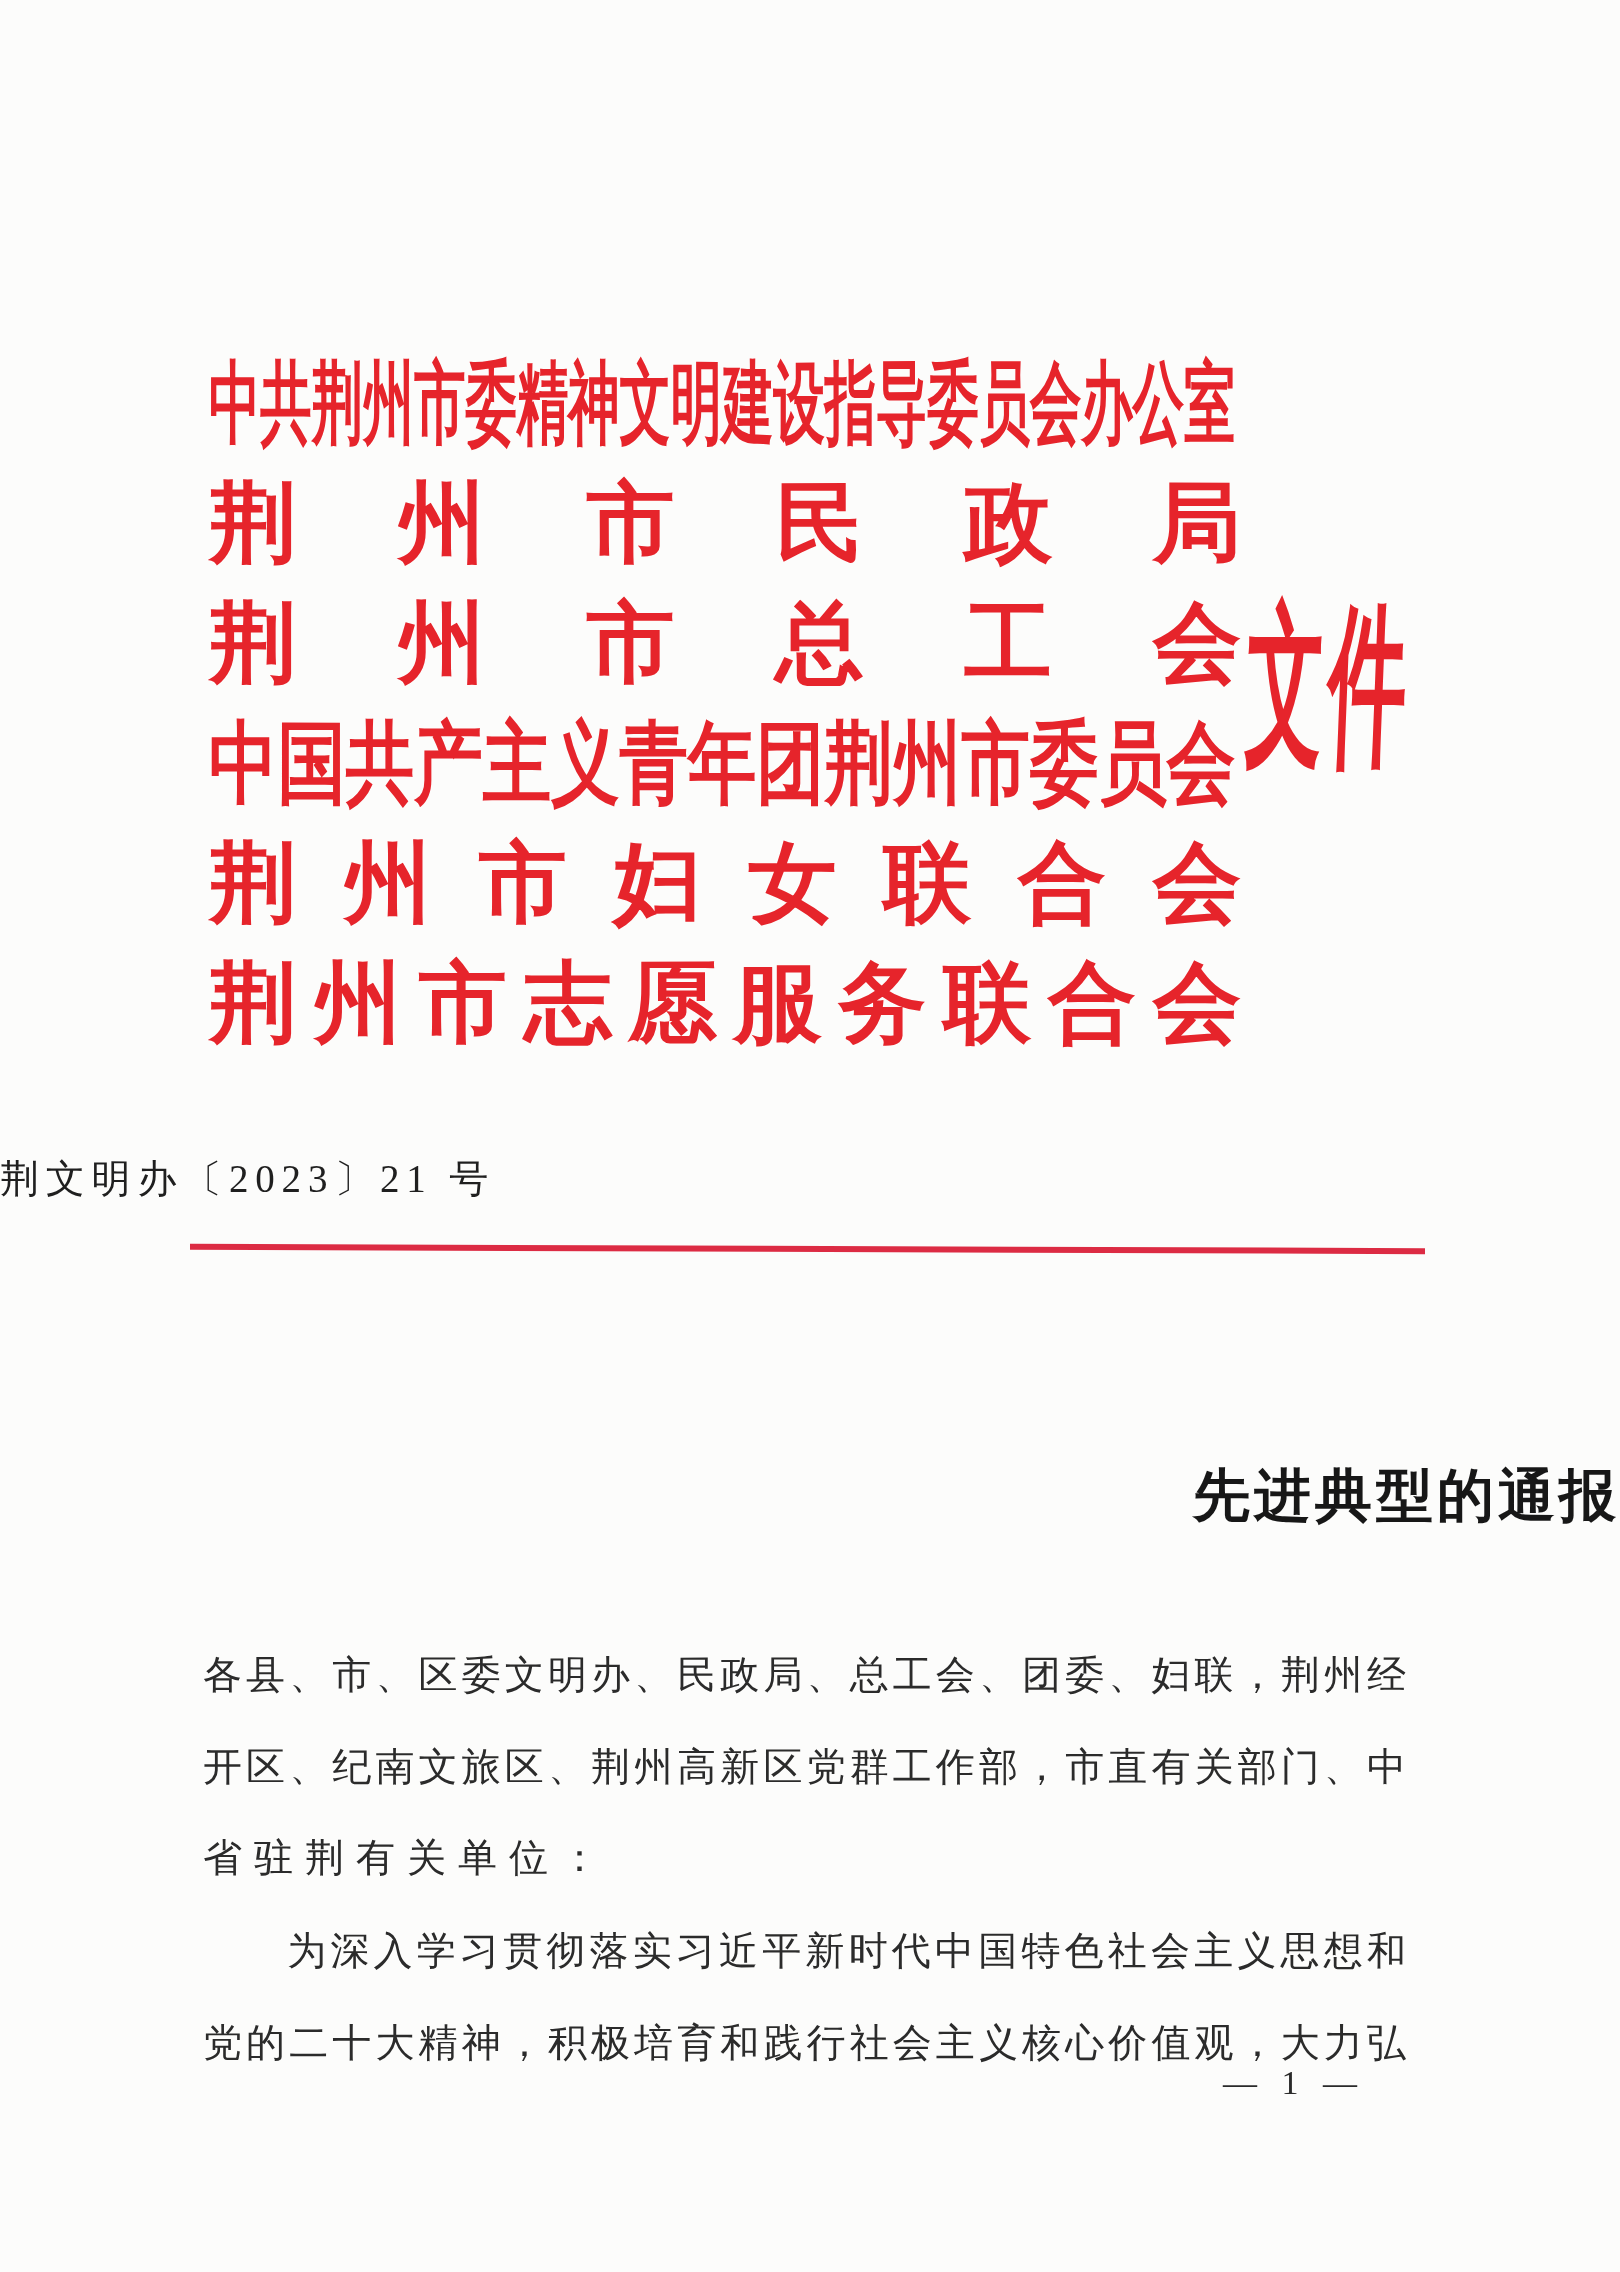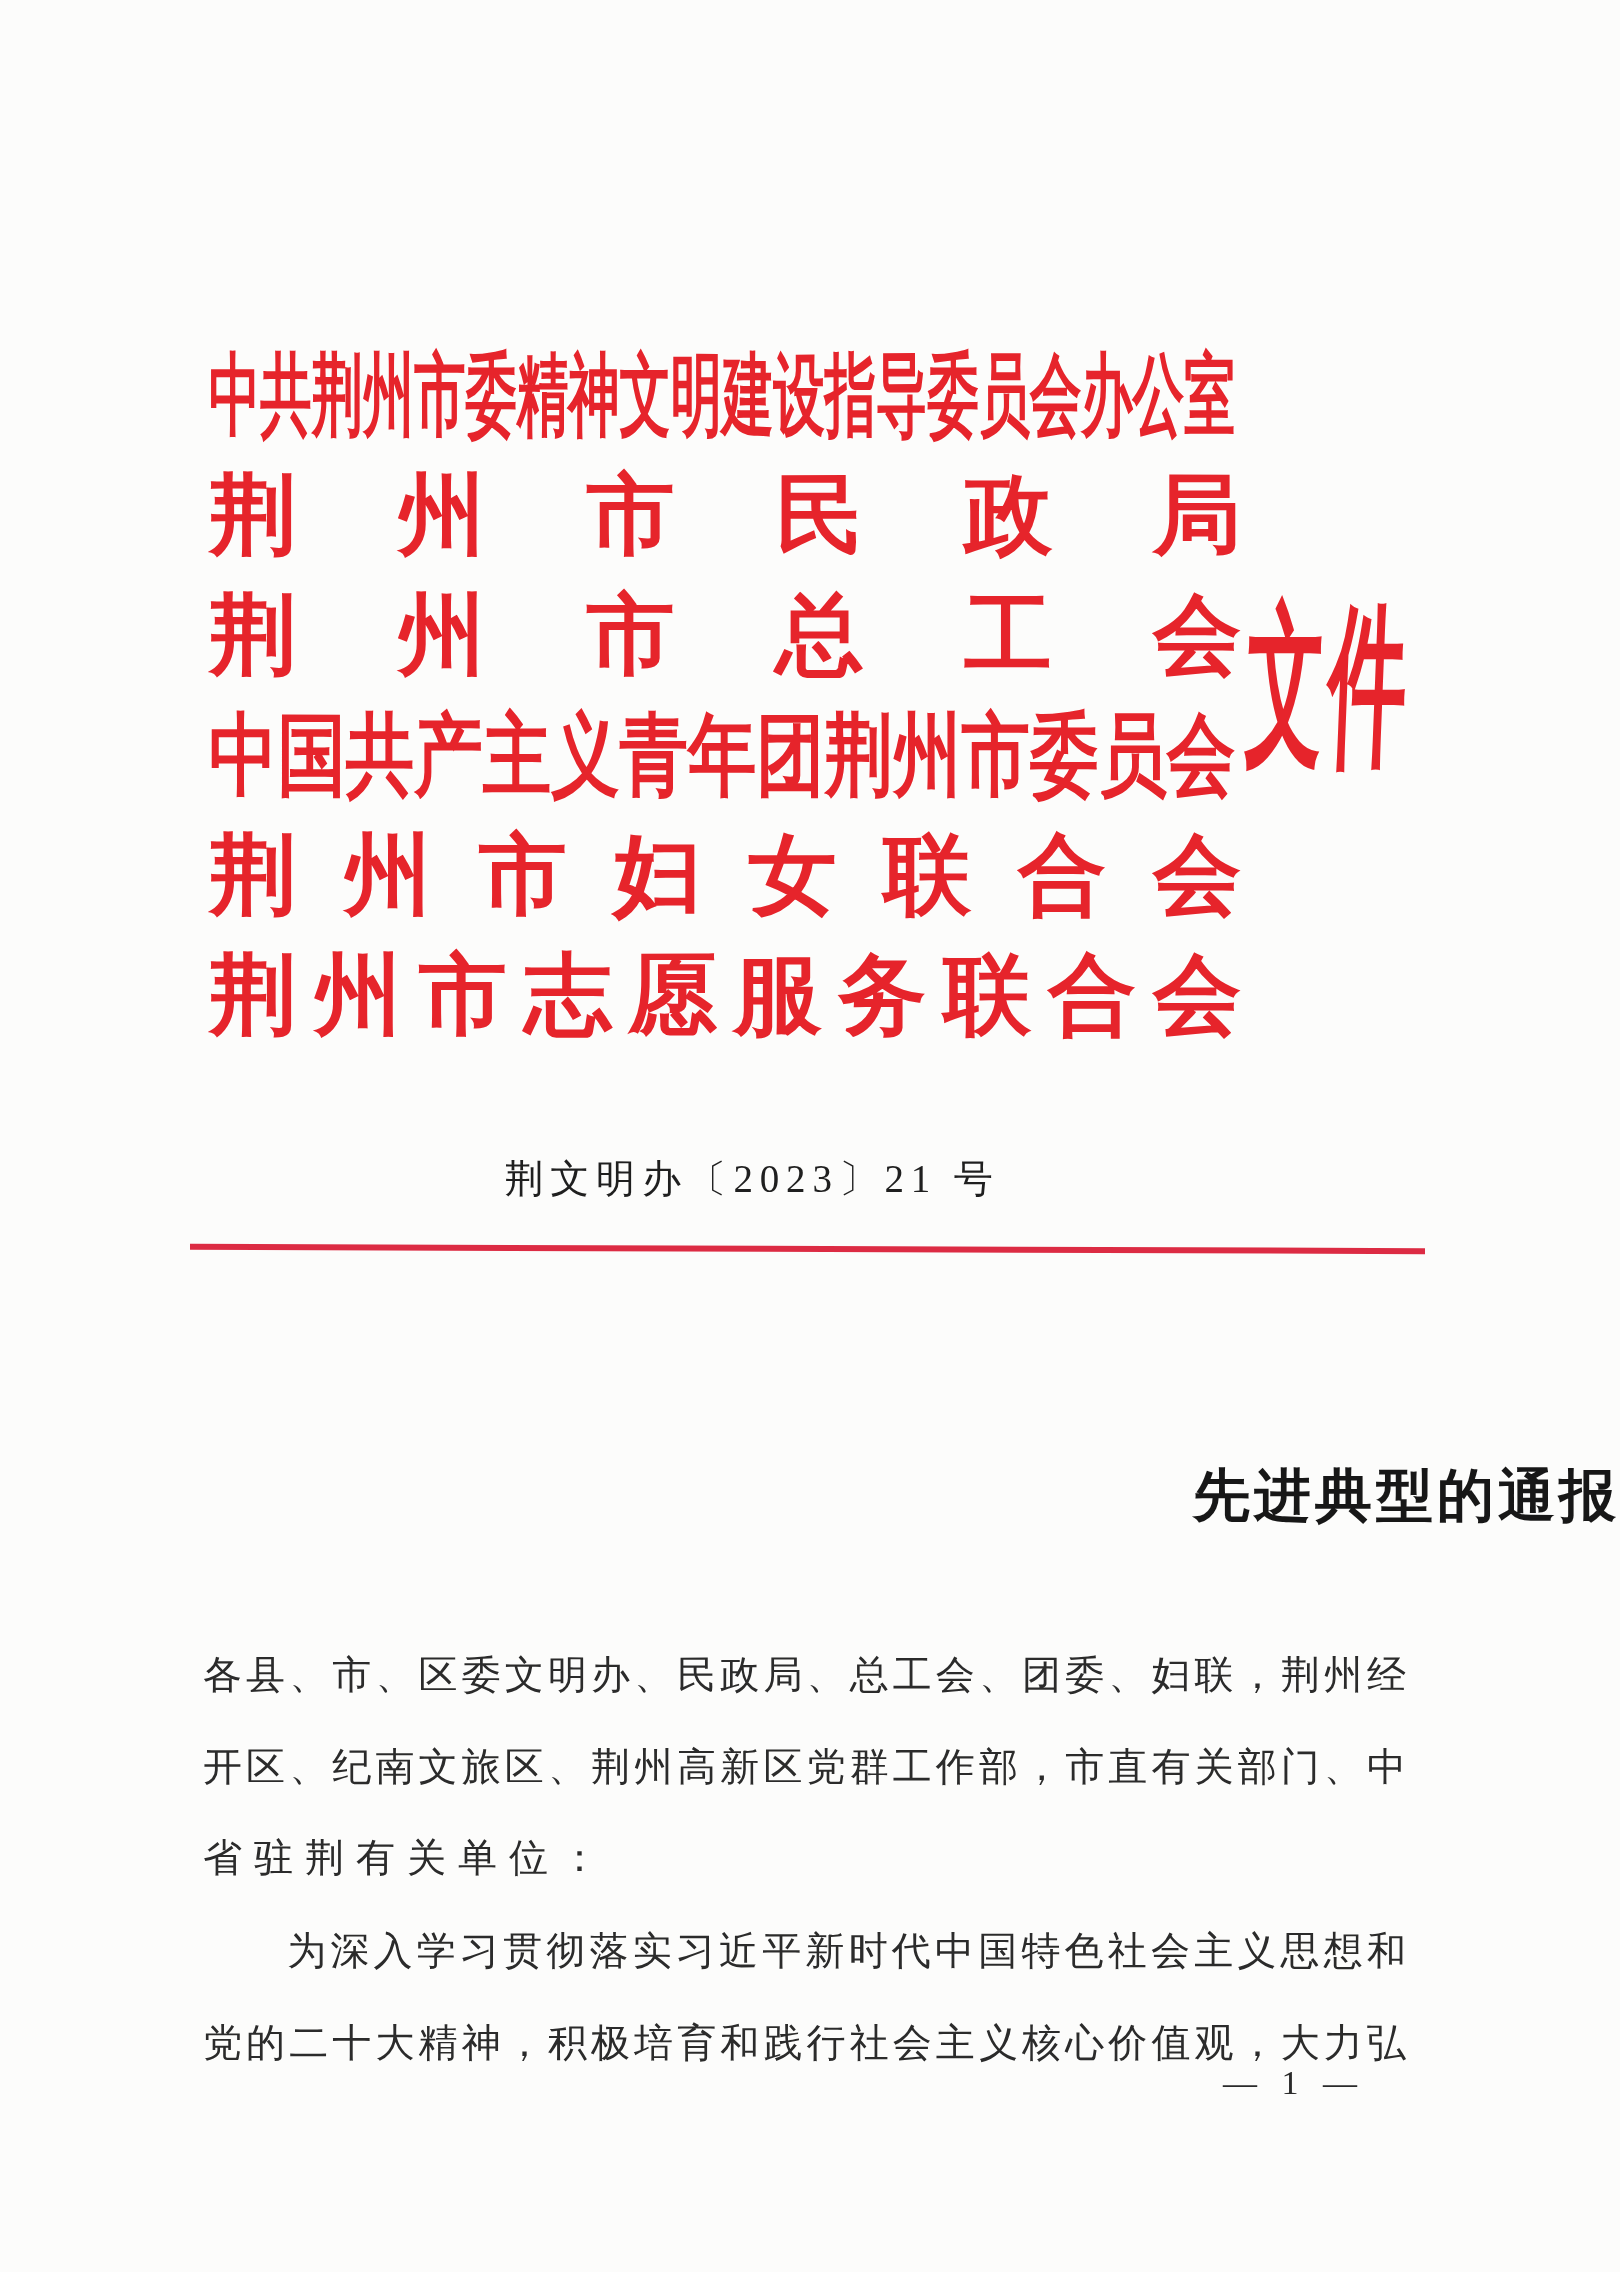--- a/index.html
+++ b/index.html
@@ -9,21 +9,21 @@
     height: 2273px;
     background: #fcfcfb;
     overflow: hidden;
     font-family: "Liberation Serif", "DejaVu Serif", serif;
   }
 
   
   .letterhead {
     position: absolute;
     left: 209px;
-    top: 336px;
+    top: 344px;
     width: 1032px;
   }
   .hl {
     height: 120px;
     display: flex;
     align-items: center;
     color: #e6242b;
     font-weight: bold;
   }
   .hl.spread { justify-content: space-between; }
@@ -56,21 +56,20 @@
     transform: scaleY(2.25) skewX(-5deg);
     transform-origin: 0 0;
   }
 
   
   .doc-number {
     position: absolute;
     left: 0;
     top: 1156px;
     width: 1504px;
-    text-align: center;
     font-size: 39px;
     letter-spacing: 6.8px;
     color: #1f1f1f;
     line-height: 1.2;
   }
 
   
   .red-rule {
     position: absolute;
     left: 190px;

